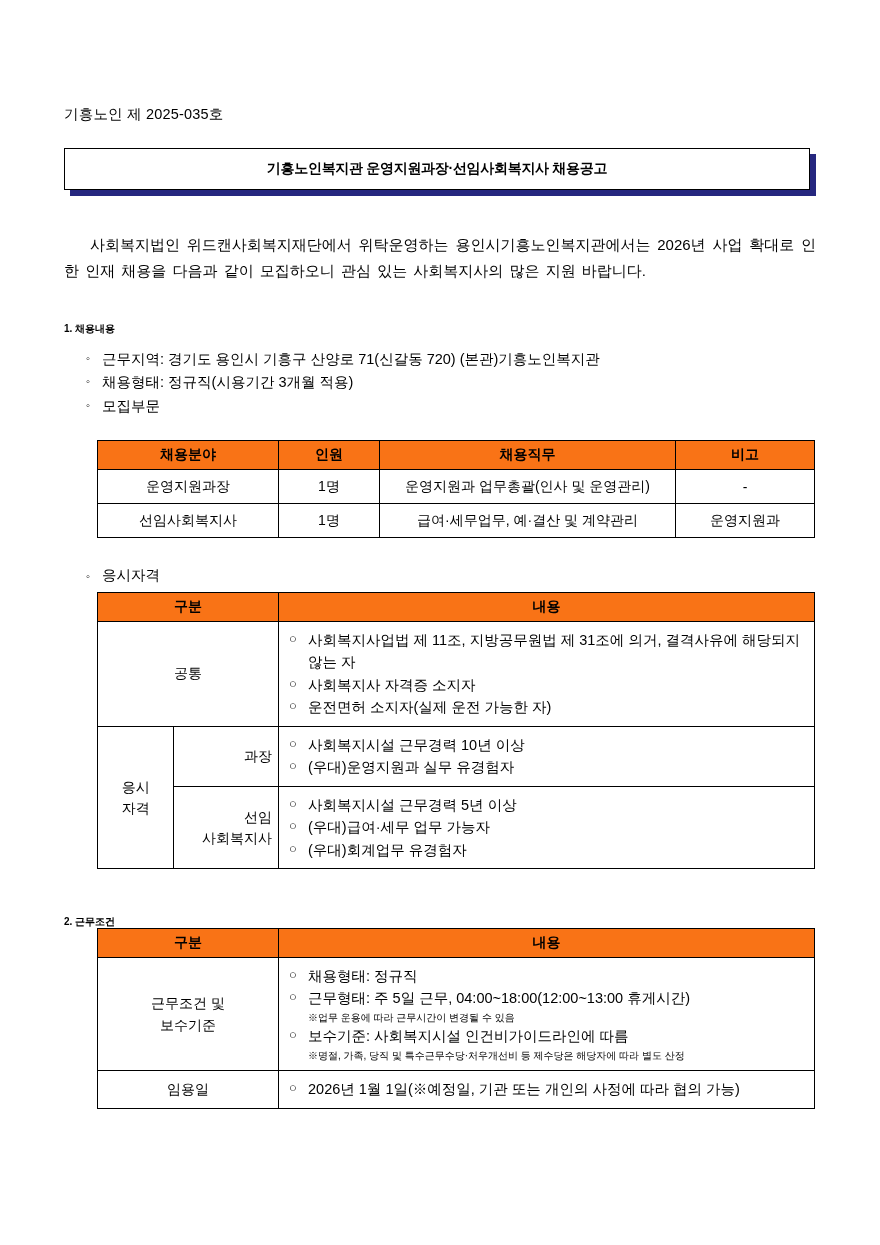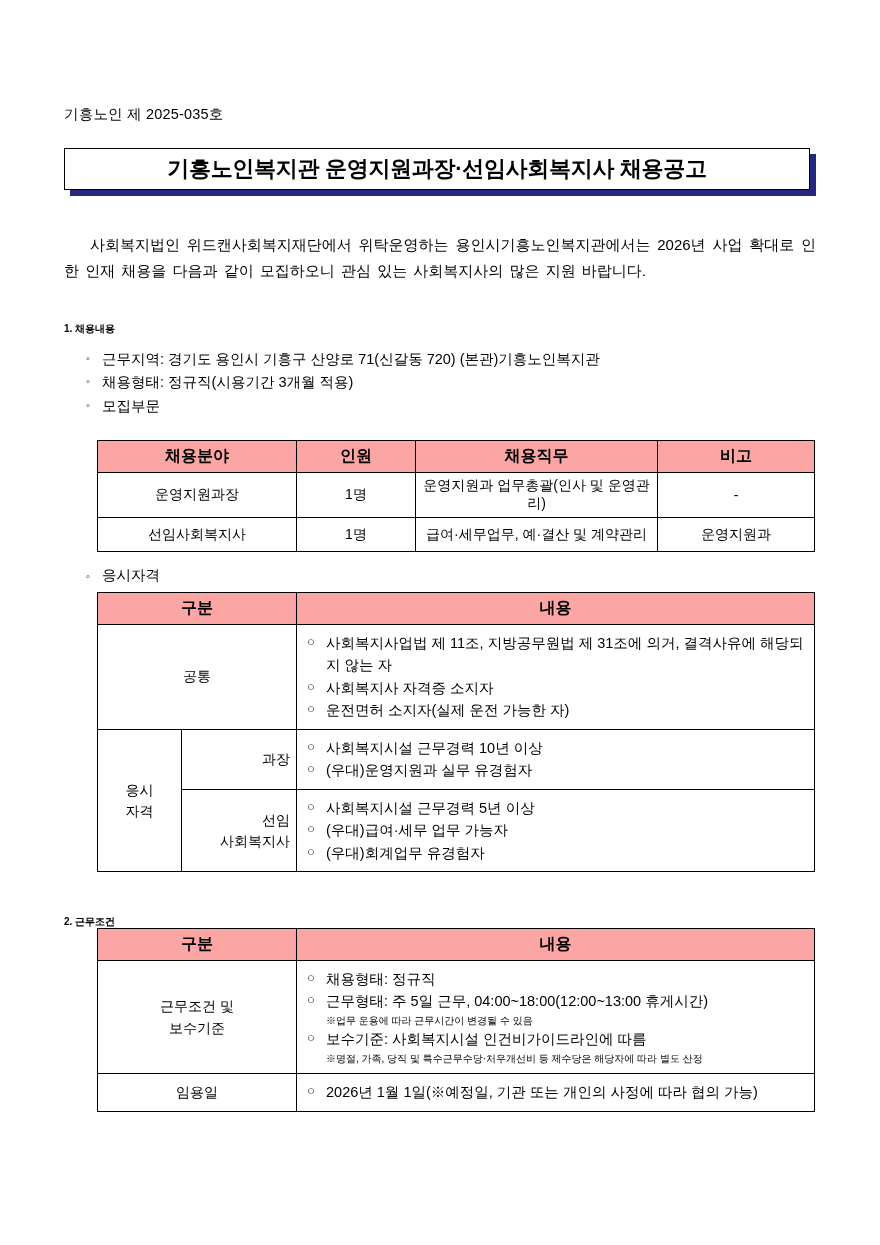--- a/index.html
+++ b/index.html
@@ -50,21 +50,21 @@
     top: 0;
     width: 744px;
     height: 40px;
     border: 1.5px solid #000;
     background: #ffffff;
     display: flex;
     align-items: center;
     justify-content: center;
   }
   .title-text {
-    font-size: 22px;
+    font-size: 14px;
     font-weight: bold;
     letter-spacing: -0.3px;
     white-space: nowrap;
   }
   .intro {
     position: absolute;
     left: 64px;
     top: 232px;
     width: 752px;
     font-size: 15px;
@@ -113,25 +113,25 @@
     border-collapse: collapse;
     font-size: 14px;
     background: #fff;
   }
   table.grid td, table.grid th {
     border: 1px solid #000000;
     padding: 4px 6px;
     vertical-align: middle;
   }
   table.grid th {
-    background: #fca5a5;
+    background: #f97316;
     font-weight: bold;
     text-align: center;
-    font-size: 16px;
-    padding: 5px 23px;
+    font-size: 14px;
+    padding: 5px 14px;
   }
   
   #table-recruit {
     position: absolute;
     left: 97px;
     top: 440px;
     width: 718px;
   }
   #table-recruit td { text-align: center; height: 25px; }
   #table-recruit .col-field { width: 152px; }

